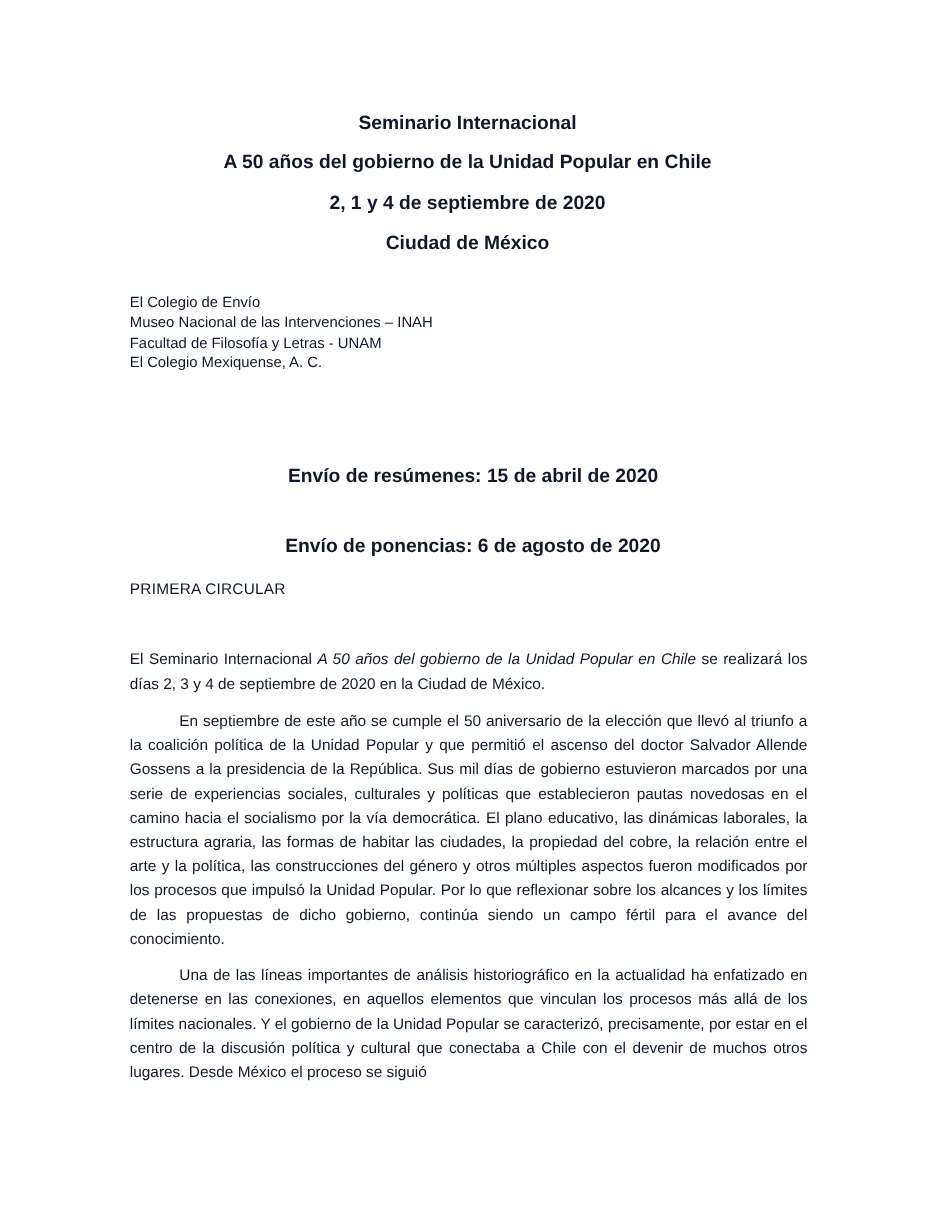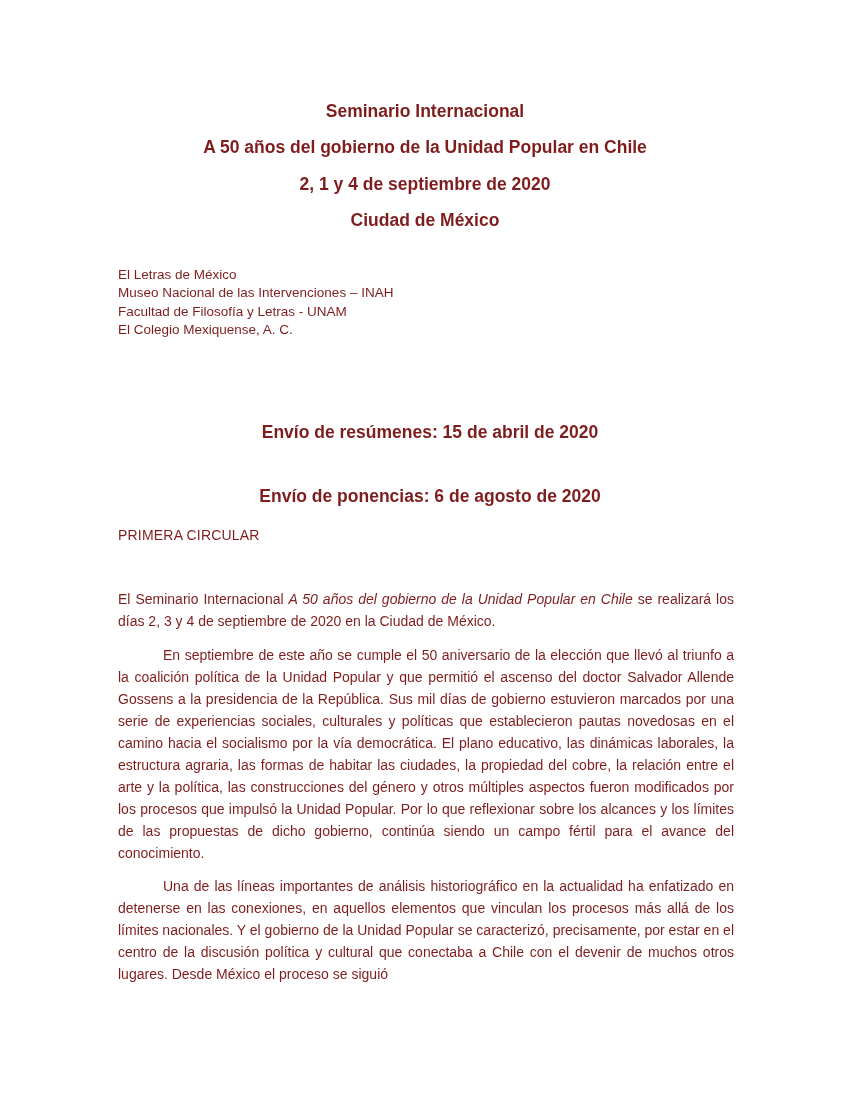--- a/index.html
+++ b/index.html
@@ -5,21 +5,21 @@
   html, body {
     margin: 0;
     padding: 0;
     background: #ffffff;
   }
   .page {
     position: relative;
     width: 850px;
     height: 1100px;
     background: #ffffff;
-    color: #7f1d1d;
+    color: #0f172a;
     font-family: "Liberation Sans", sans-serif;
     overflow: hidden;
   }
   .title-line {
     position: absolute;
     left: 0;
     right: 0;
     text-align: center;
     font-weight: bold;
     font-size: 17.5px;
@@ -75,21 +75,21 @@
 <body>
 
 <div class="page">
 
   <div class="title-line t1">Seminario Internacional</div>
   <div class="title-line t2">A 50 años del gobierno de la Unidad Popular en Chile</div>
   <div class="title-line t3">2, 1 y 4 de septiembre de 2020</div>
   <div class="title-line t4">Ciudad de México</div>
 
   <div class="venues">
-    <div>El Letras de México</div>
+    <div>El Colegio de Envío</div>
     <div>Museo Nacional de las Intervenciones – INAH</div>
     <div>Facultad de Filosofía y Letras - UNAM</div>
     <div>El Colegio Mexiquense, A. C.</div>
   </div>
 
   <div class="deadline d1">Envío de resúmenes: 15 de abril de 2020</div>
   <div class="deadline d2">Envío de ponencias: 6 de agosto de 2020</div>
 
   <div class="section-heading">PRIMERA CIRCULAR</div>
 

